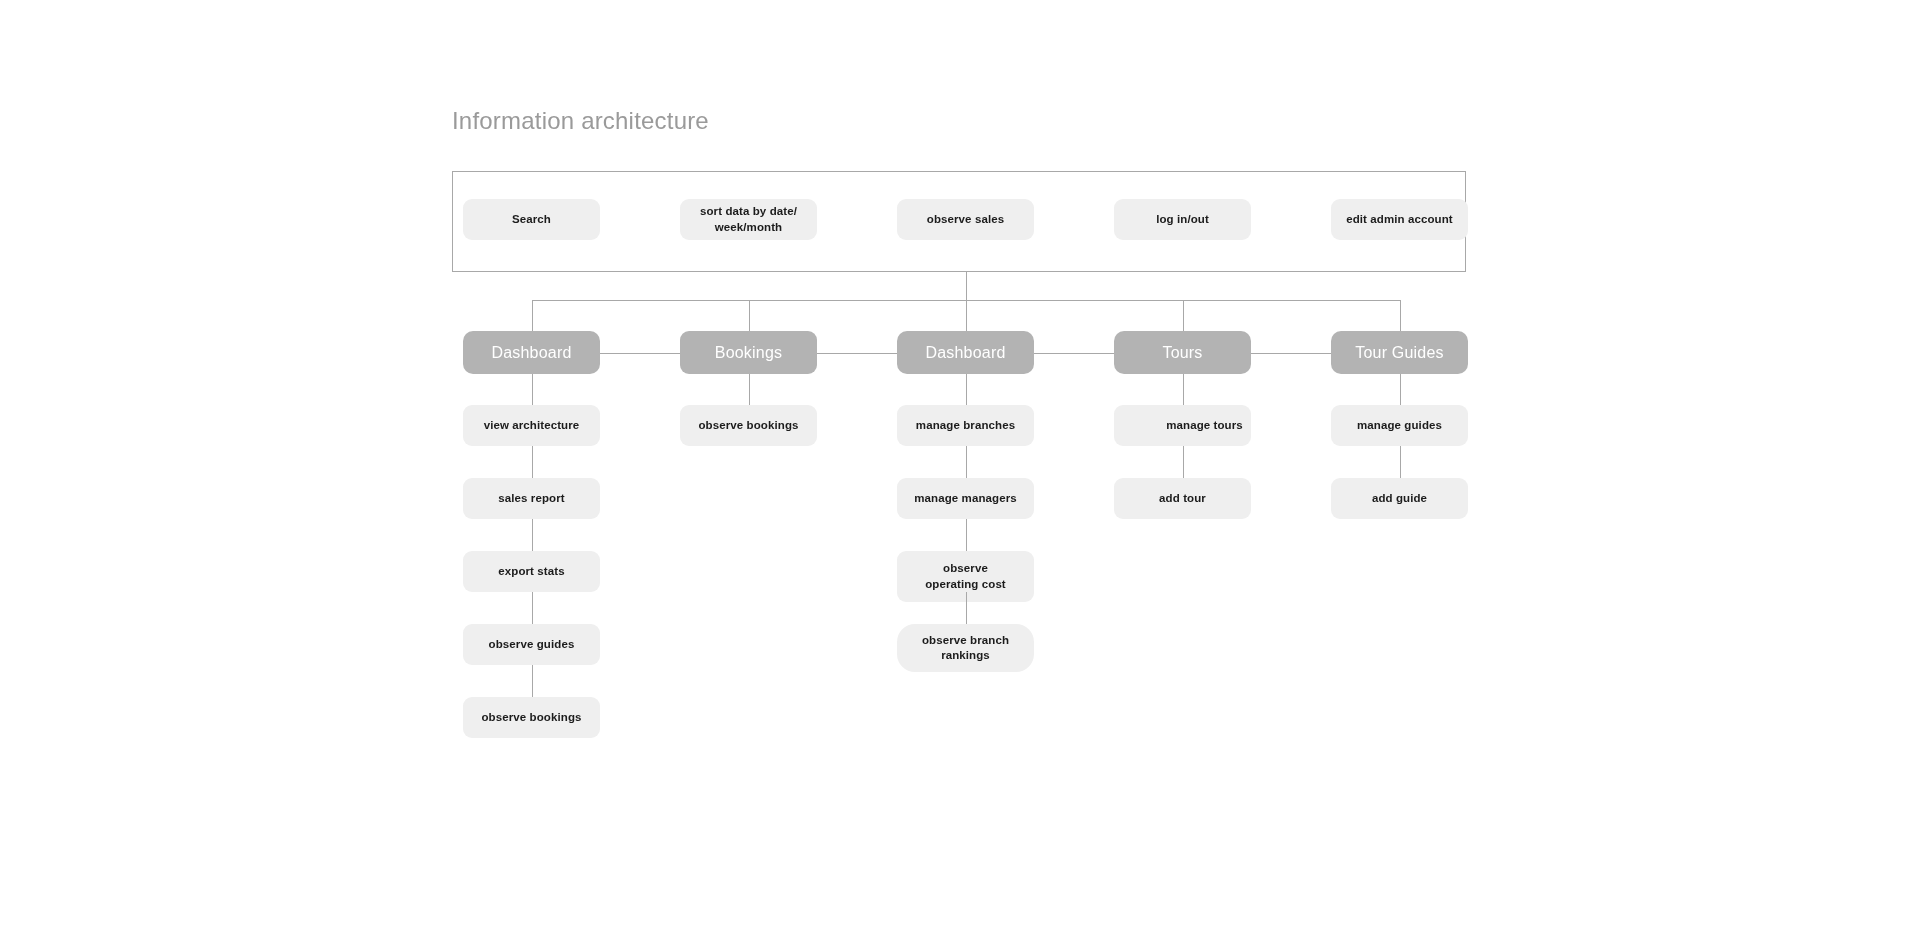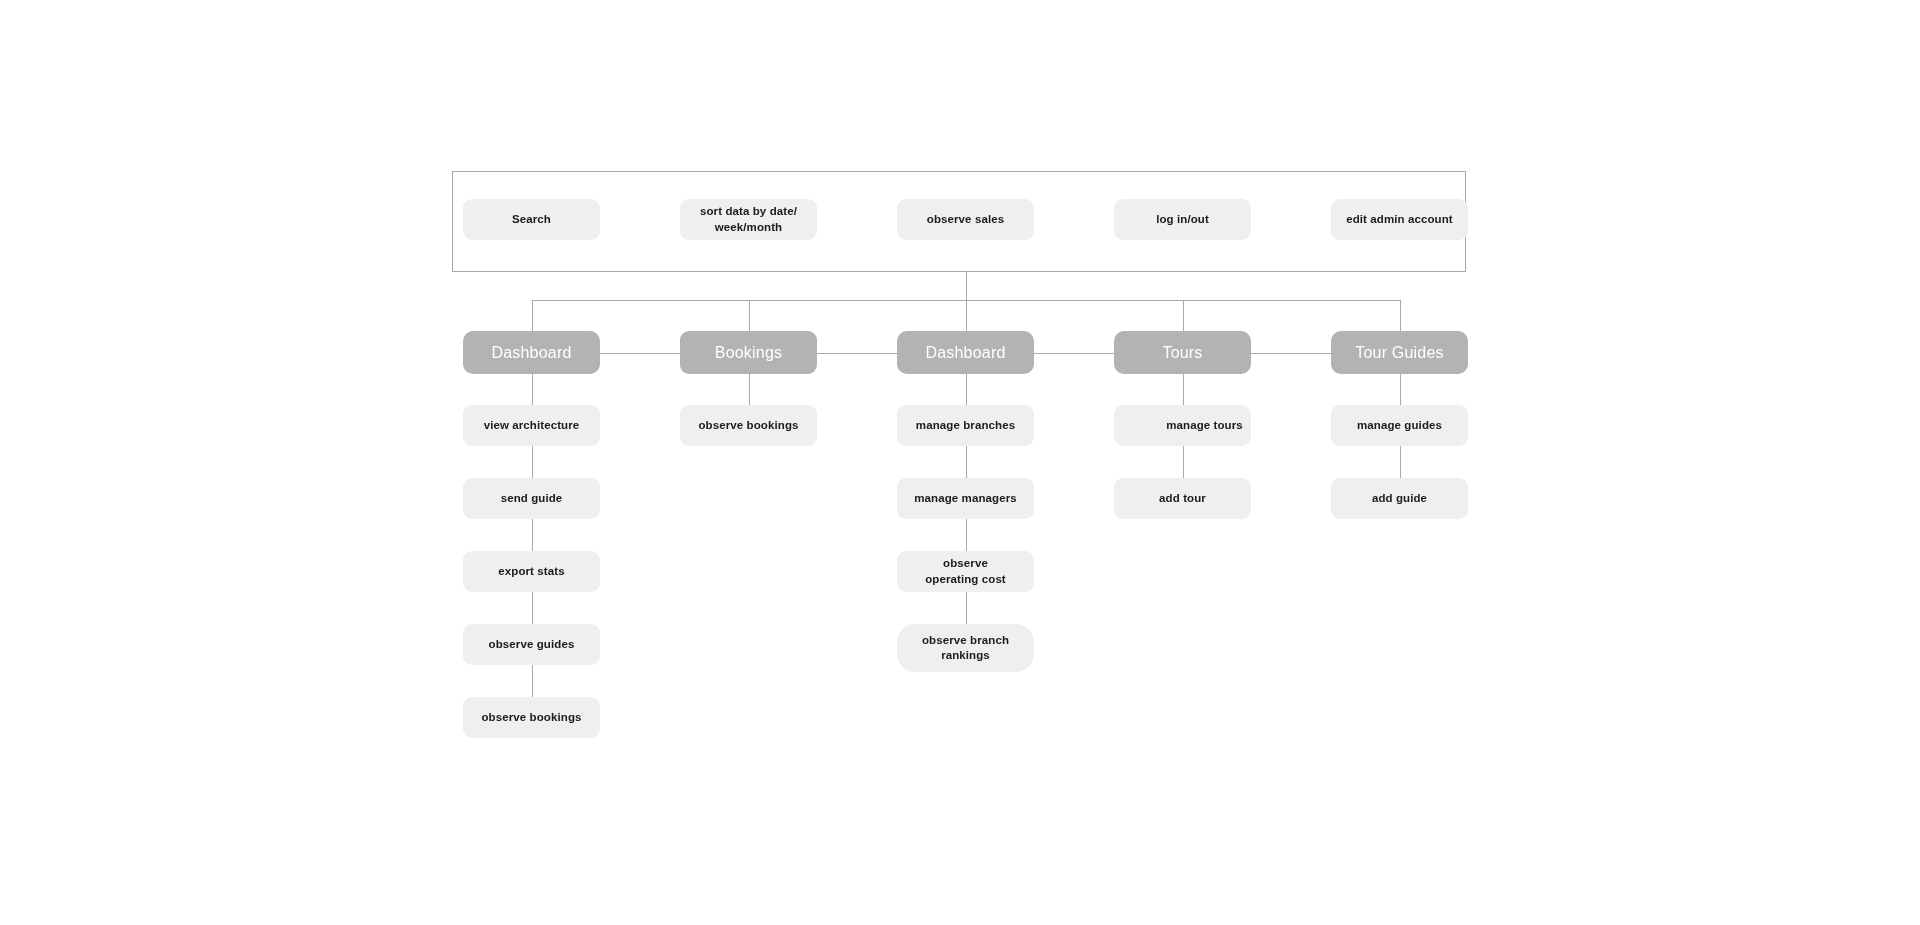--- a/index.html
+++ b/index.html
@@ -79,20 +79,21 @@
     background: #a8a8a8;
   }
   .line-v { width: 1px; }
   .line-h { height: 1px; }
 </style>
 </head>
 <body>
 
 <div id="canvas">
 
+  <div class="page-title">Information architecture</div>
 
   <div class="admin-frame"></div>
 
   <div id="nodes-layer">
       <div class="node node-light" style="left: 463px; top: 199px; width: 137px; height: 41px;">
         <span>Search</span>
       </div>
       <div class="node node-light" style="left: 680px; top: 199px; width: 137px; height: 41px;">
         <span>sort data by date/<br>week/month</span>
       </div>
@@ -105,21 +106,21 @@
       <div class="node node-light" style="left: 1331px; top: 199px; width: 137px; height: 41px;">
         <span>edit admin account</span>
       </div>
       <div class="node node-section" style="left: 463px; top: 331px; width: 137px; height: 43px;">
         <span>Dashboard</span>
       </div>
       <div class="node node-light" style="left: 463px; top: 405px; width: 137px; height: 41px;">
         <span>view architecture</span>
       </div>
       <div class="node node-light" style="left: 463px; top: 478px; width: 137px; height: 41px;">
-        <span>send guide</span>
+        <span>sales report</span>
       </div>
       <div class="node node-light" style="left: 463px; top: 551px; width: 137px; height: 41px;">
         <span>export stats</span>
       </div>
       <div class="node node-light" style="left: 463px; top: 624px; width: 137px; height: 41px;">
         <span>observe guides</span>
       </div>
       <div class="node node-light" style="left: 463px; top: 697px; width: 137px; height: 41px;">
         <span>observe bookings</span>
       </div>
@@ -131,21 +132,21 @@
       </div>
       <div class="node node-section" style="left: 897px; top: 331px; width: 137px; height: 43px;">
         <span>Dashboard</span>
       </div>
       <div class="node node-light" style="left: 897px; top: 405px; width: 137px; height: 41px;">
         <span>manage branches</span>
       </div>
       <div class="node node-light" style="left: 897px; top: 478px; width: 137px; height: 41px;">
         <span>manage managers</span>
       </div>
-      <div class="node node-light" style="left: 897px; top: 551px; width: 137px; height: 41px;">
+      <div class="node node-light" style="left: 897px; top: 551px; width: 137px; height: 51px;">
         <span>observe<br>operating cost</span>
       </div>
       <div class="node node-light" style="left: 897px; top: 624px; width: 137px; height: 48px; border-radius: 18px;">
         <span>observe branch<br>rankings</span>
       </div>
       <div class="node node-section" style="left: 1114px; top: 331px; width: 137px; height: 43px;">
         <span>Tours</span>
       </div>
       <div class="node node-light" style="left: 1114px; top: 405px; width: 137px; height: 41px; padding-left: 44px;">
         <span>manage tours</span>

